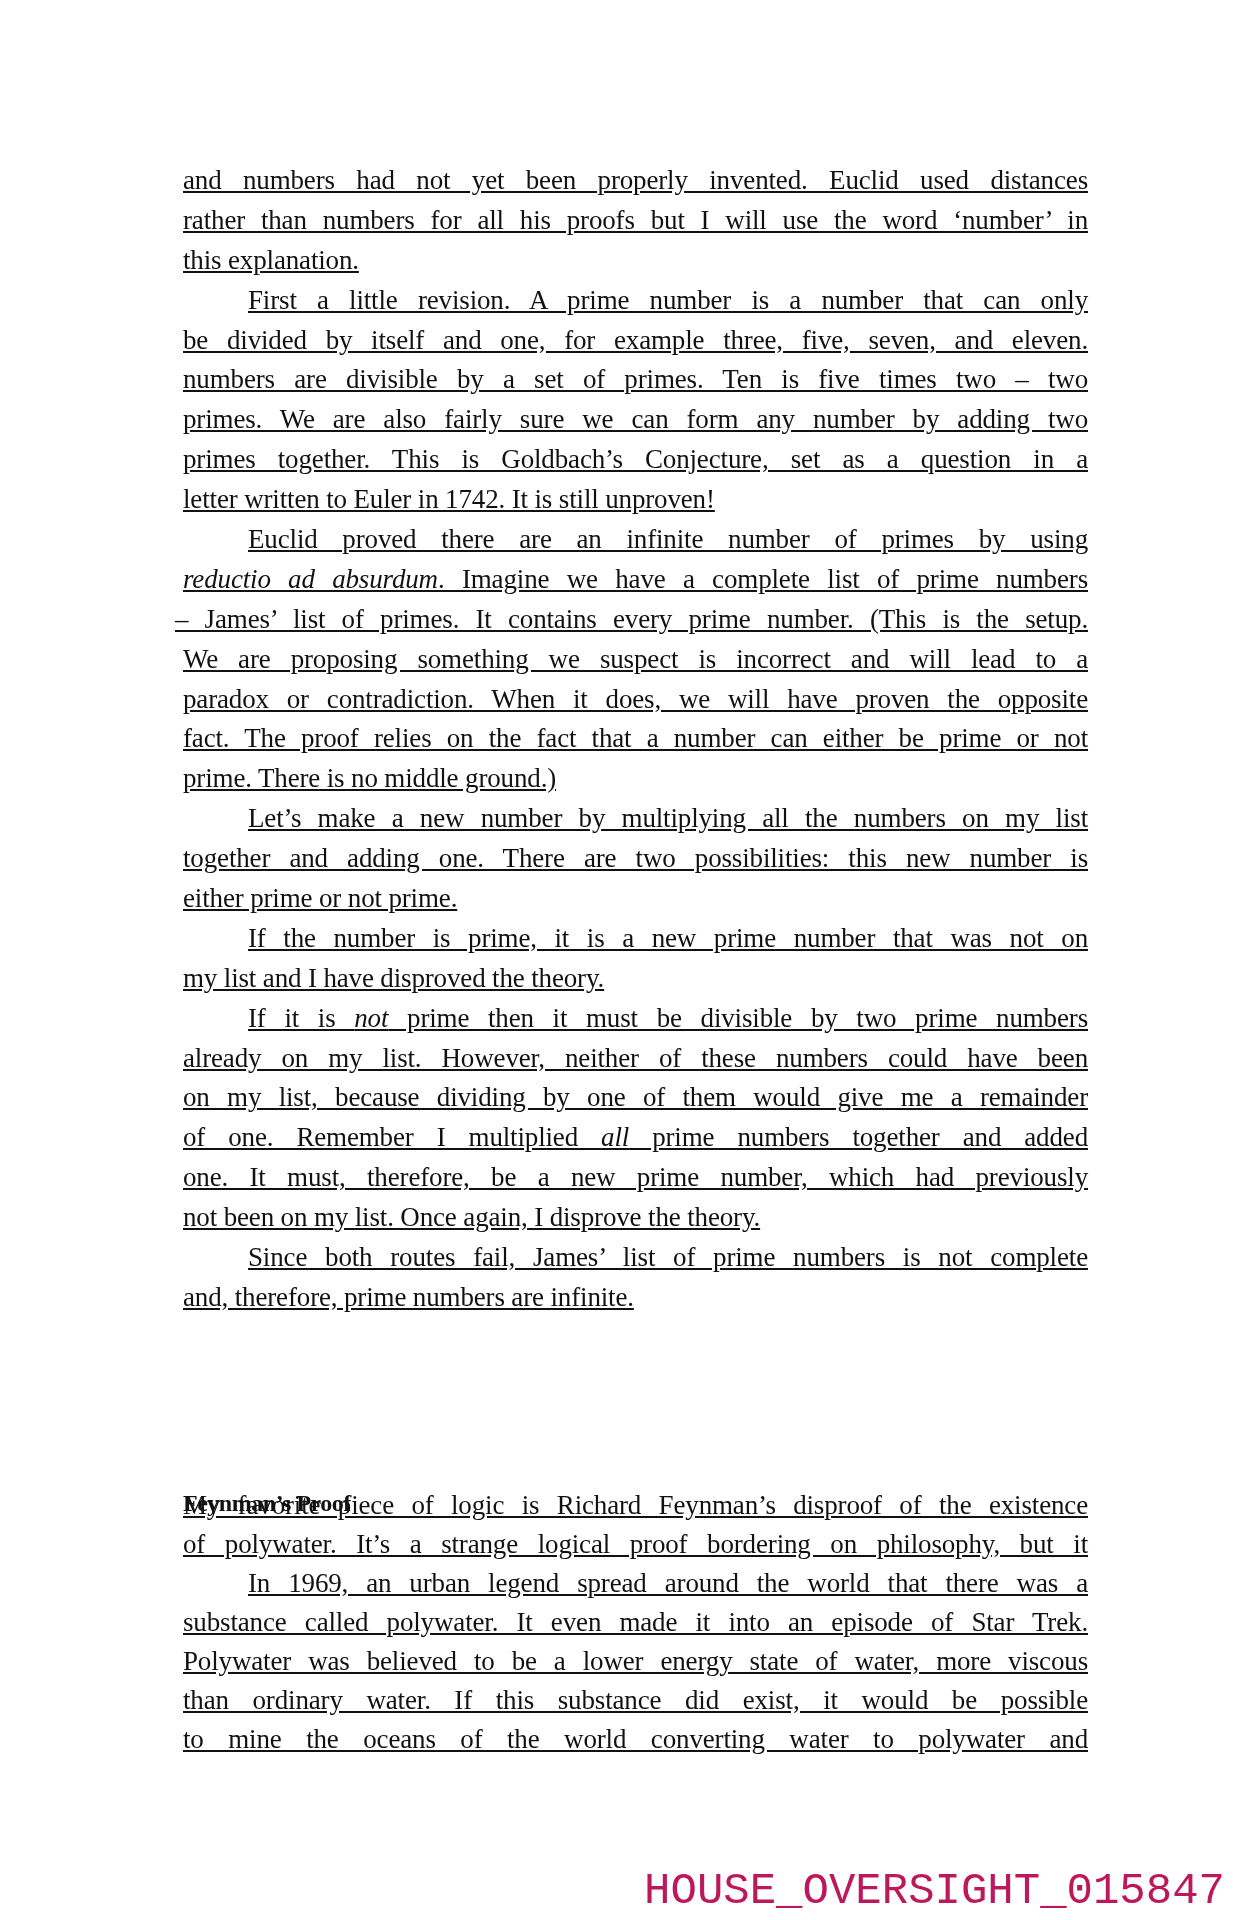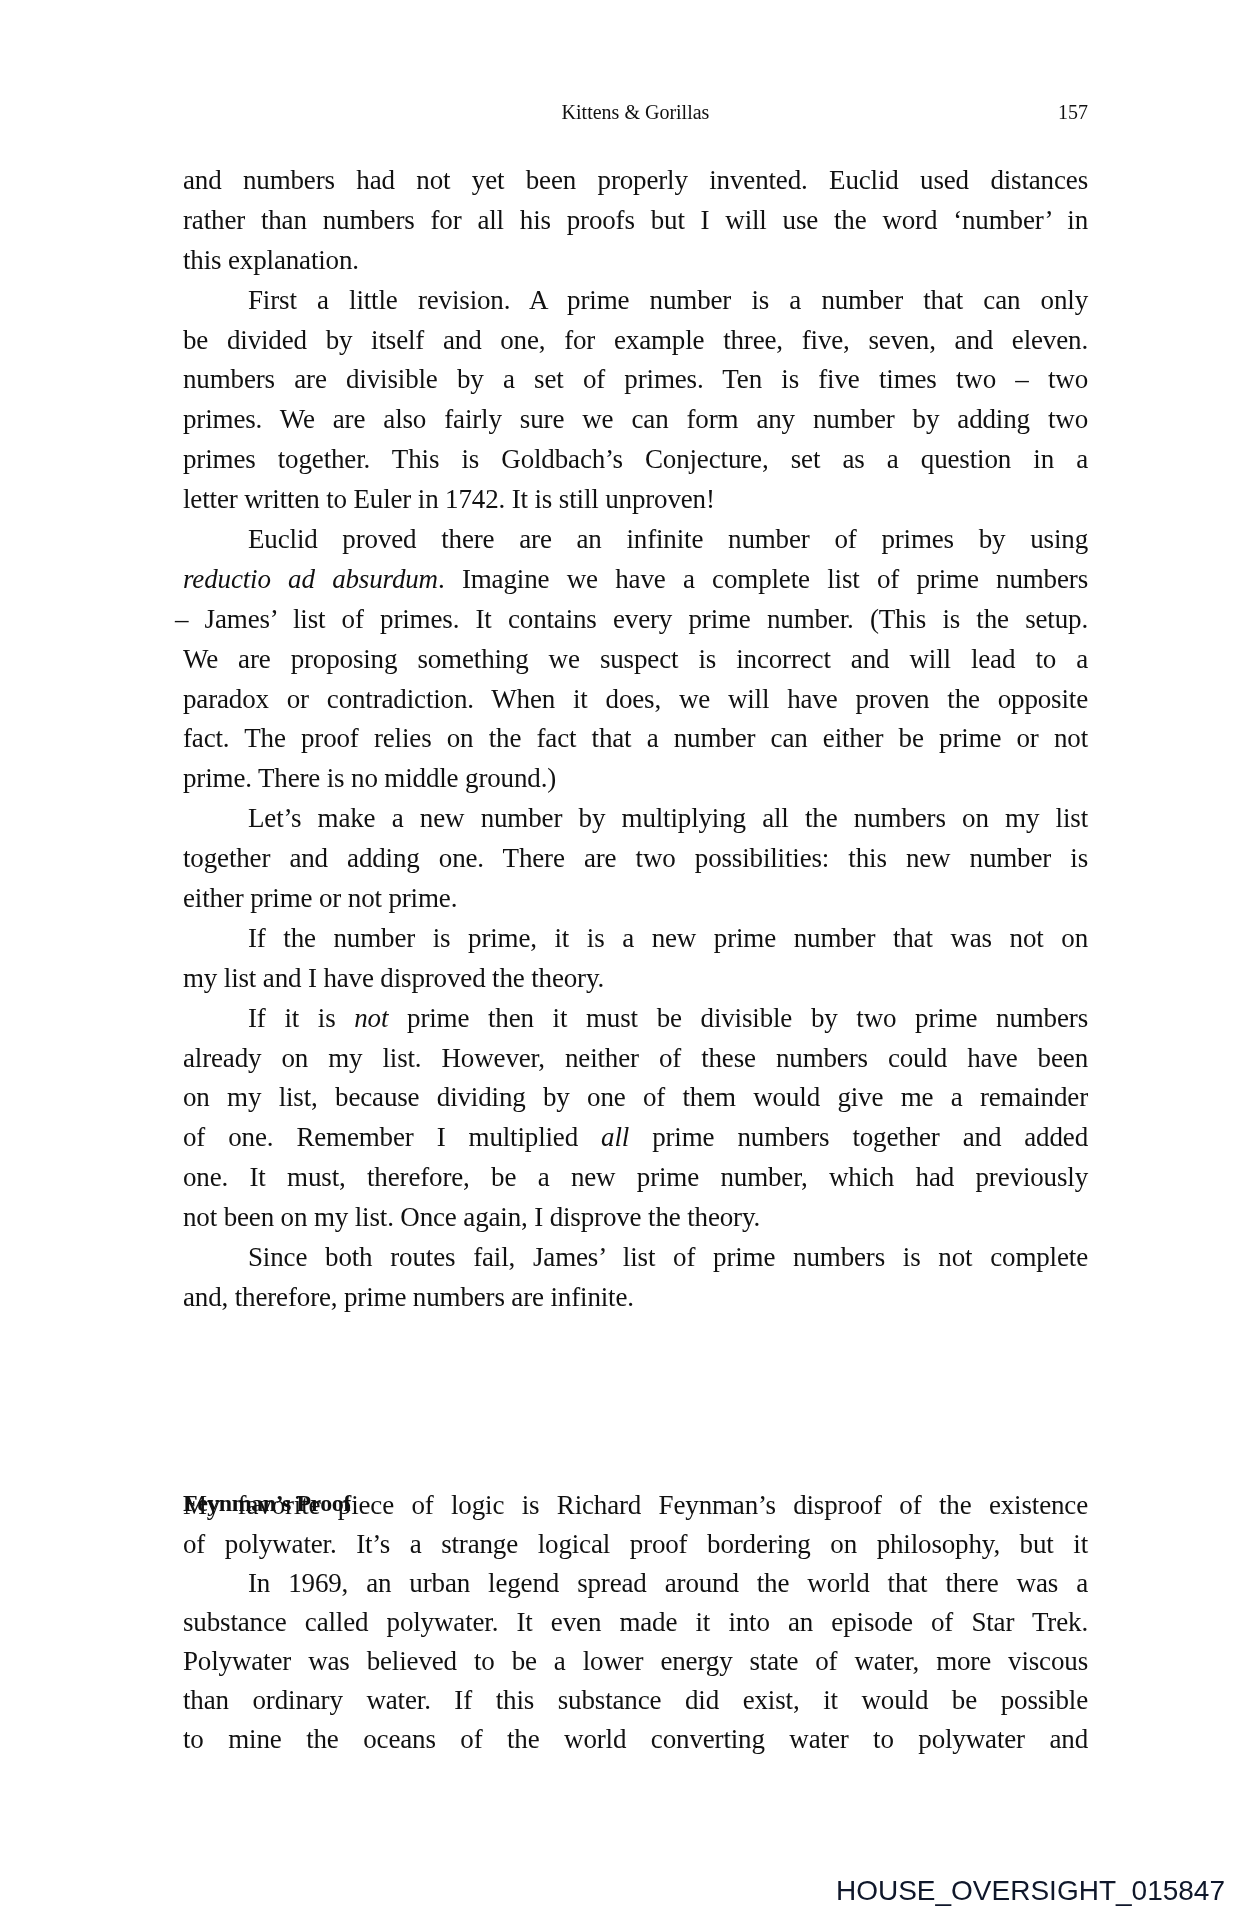--- a/index.html
+++ b/index.html
@@ -14,49 +14,45 @@
   .page-number { position: absolute; right: 0; }
 
   .block {
     position: absolute; left: 183px; width: 905px;
     font-family: "Liberation Serif", "DejaVu Serif", serif;
     font-size: 27px; letter-spacing: -0.15px;
   }
   .block-a { top: 161px; line-height: 39.9px; }
   .block-b { top: 1486px; line-height: 39px; }
 
-  .ln { display: block; white-space: nowrap; height: inherit; }
+  .ln { display: block; white-space: nowrap; height: inherit; text-decoration: underline; }
   .block-a .ln { height: 39.9px; }
   .block-b .ln { height: 39px; }
   .ln.j { text-align: justify; text-align-last: justify; white-space: normal; }
   .ln.indent { text-indent: 65px; }
   .ln.hang { margin-left: -8px; width: 913px; }
   em { font-style: italic; }
 
   .section-heading {
     position: absolute; left: 183px; top: 1483px; width: 905px;
     font-family: "Liberation Serif", "DejaVu Serif", serif;
     font-size: 24px; font-weight: bold; line-height: 40px; letter-spacing: -0.5px;
   }
 
   .bates {
     position: absolute; right: 23px; top: 1871px;
-    font-family: Liberation Sans, sans-serif;
-    font-size: 28px; line-height: 40px; color: #0f172a;
+    font-family: Liberation Mono, monospace;
+    font-size: 44px; line-height: 40px; color: #be185d;
   }
 </style>
 </head>
 <body>
 
 <div class="page">
 
-  <div class="running-head">
-    <span class="running-title">Kittens &amp; Gorillas</span>
-    <span class="page-number">157</span>
-  </div>
 
   <div class="block block-a">
     <span class="ln j">and numbers had not yet been properly invented. Euclid used distances</span>
     <span class="ln j">rather than numbers for all his proofs but I will use the word ‘number’ in</span>
     <span class="ln">this explanation.</span>
 
     <span class="ln j indent">First a little revision. A prime number is a number that can only</span>
     <span class="ln j">be divided by itself and one, for example three, five, seven, and eleven.</span>
     <span class="ln j">numbers are divisible by a set of primes. Ten is five times two – two</span>
     <span class="ln j">primes. We are also fairly sure we can form any number by adding two</span>

